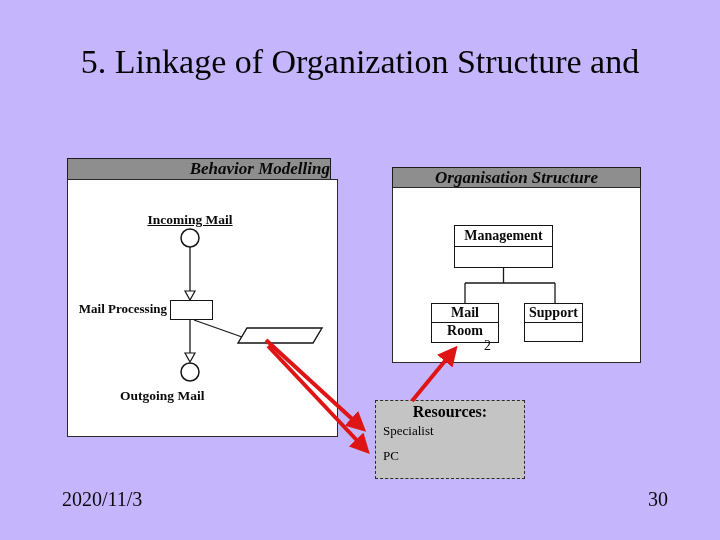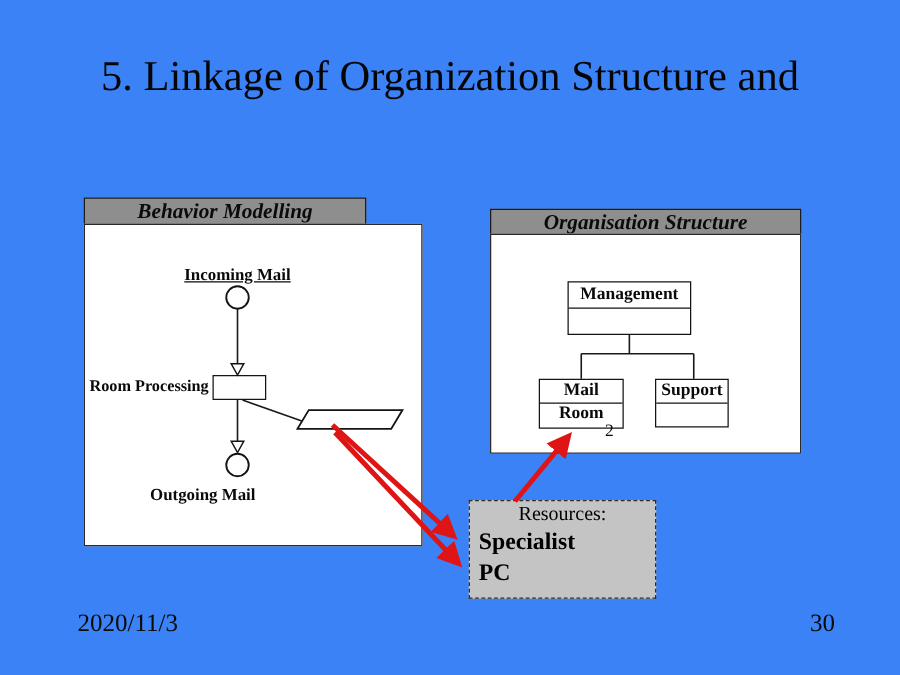--- a/index.html
+++ b/index.html
@@ -1,29 +1,29 @@
 <!DOCTYPE html>
 <html><head>
 <meta charset="utf-8">
 <style>
   html,body{margin:0;padding:0;background:#fff;}
-  #slide{position:relative;width:720px;height:540px;background:#3b82f6;overflow:hidden;
+  #slide{position:relative;width:720px;height:540px;background:#c4b5fd;overflow:hidden;
          font-family:"Liberation Serif",serif;color:#000;}
   .abs{position:absolute;box-sizing:border-box;}
 
   
   #title{left:0;top:42px;width:720px;text-align:center;
          font-size:34px;line-height:39px;color:#050505;}
 
   
   .panel-header{background:#8e8e8e;border:1.5px solid #1c1c1c;
                 text-align:center;font-weight:bold;font-style:italic;
                 font-size:17px;color:#0a0a0a;}
   .panel-body{background:#ffffff;border:1.5px solid #2a2a2a;}
-  #bp-header{left:67px;top:158px;width:226px;height:22px;line-height:20px;}
+  #bp-header{left:67px;top:158px;width:264px;height:22px;line-height:20px;text-align:right;}
   #bp-body{left:67px;top:179px;width:271px;height:258px;}
   #op-header{left:392px;top:167px;width:249px;height:21px;line-height:19px;}
   #op-body{left:392px;top:187px;width:249px;height:176px;}
 
   .panel-subtitle{font-family:"Liberation Sans",sans-serif;font-weight:bold;
                   font-size:16px;color:#0a0a0a;white-space:nowrap;}
   #bp-subtitle{left:91px;top:186px;}
   #op-subtitle{left:398px;top:194px;}
 
   .diagram-label{font-weight:bold;font-size:13.5px;color:#0a0a0a;white-space:nowrap;}
@@ -43,22 +43,22 @@
   #box-mailroom{left:431px;top:303px;width:68px;height:40px;}
   #box-mailroom .org-title{height:19px;line-height:18px;}
   #box-support{left:524px;top:303px;width:59px;height:39px;}
   #box-support .org-title{height:19px;line-height:18px;}
   #lbl-mult{left:484px;top:338px;font-size:14px;}
 
   
   #resources{left:375px;top:400px;width:150px;height:79px;background:#c4c4c4;
              border:1.6px dashed #2c2c2c;z-index:4;}
   #res-title{left:375px;top:403px;width:150px;text-align:center;
-             font-weight:normal;font-size:16px;z-index:4;}
-  .res-item{font-size:19px;z-index:4;white-space:nowrap;font-weight:bold;}
+             font-weight:bold;font-size:16px;z-index:4;}
+  .res-item{font-size:13px;z-index:4;white-space:nowrap;}
   #res-item-0{left:383px;top:423px;}
   #res-item-1{left:383px;top:448px;}
 
   
   .footer-text{font-size:20px;color:#0a0a0a;}
   #footer-date{left:62px;top:488px;}
   #footer-page{left:648px;top:488px;}
 
   svg.layer{position:absolute;left:0;top:0;pointer-events:none;}
   #lines-layer{z-index:5;}
@@ -70,21 +70,21 @@
 <div id="slide">
 
   <div class="abs" id="title">
     <div>5. Linkage of Organization Structure and</div>
   </div>
 
   <div class="abs panel-header" id="bp-header">Behavior Modelling</div>
   <div class="abs panel-body" id="bp-body"></div>
 
   <div class="abs diagram-label" id="lbl-incoming">Incoming Mail</div>
-  <div class="abs diagram-label" id="lbl-processing">Room Processing</div>
+  <div class="abs diagram-label" id="lbl-processing">Mail Processing</div>
   <div class="abs node-box" id="box-processing"></div>
   <div class="abs diagram-label" id="lbl-flag">Mail Room</div>
   <div class="abs diagram-label" id="lbl-outgoing">Outgoing Mail</div>
 
   <div class="abs panel-header" id="op-header">Organisation Structure</div>
   <div class="abs panel-body" id="op-body"></div>
 
   <div class="abs org-box" id="box-management">
     <div class="org-title">Management</div>
   </div>

